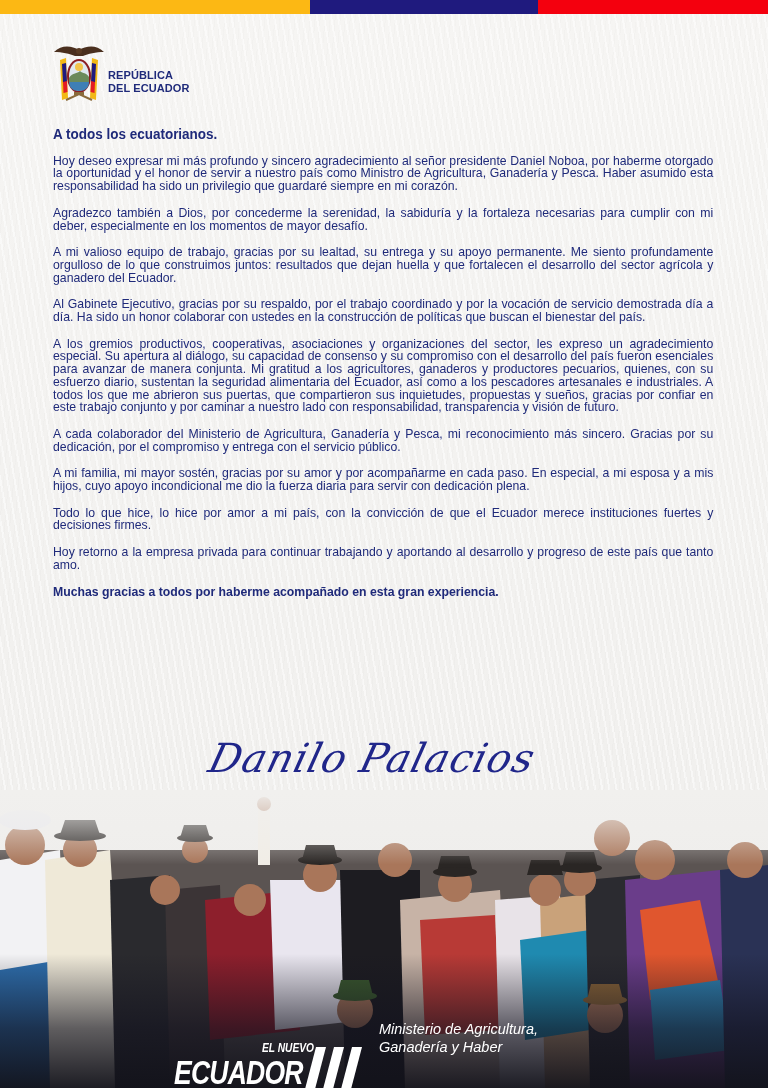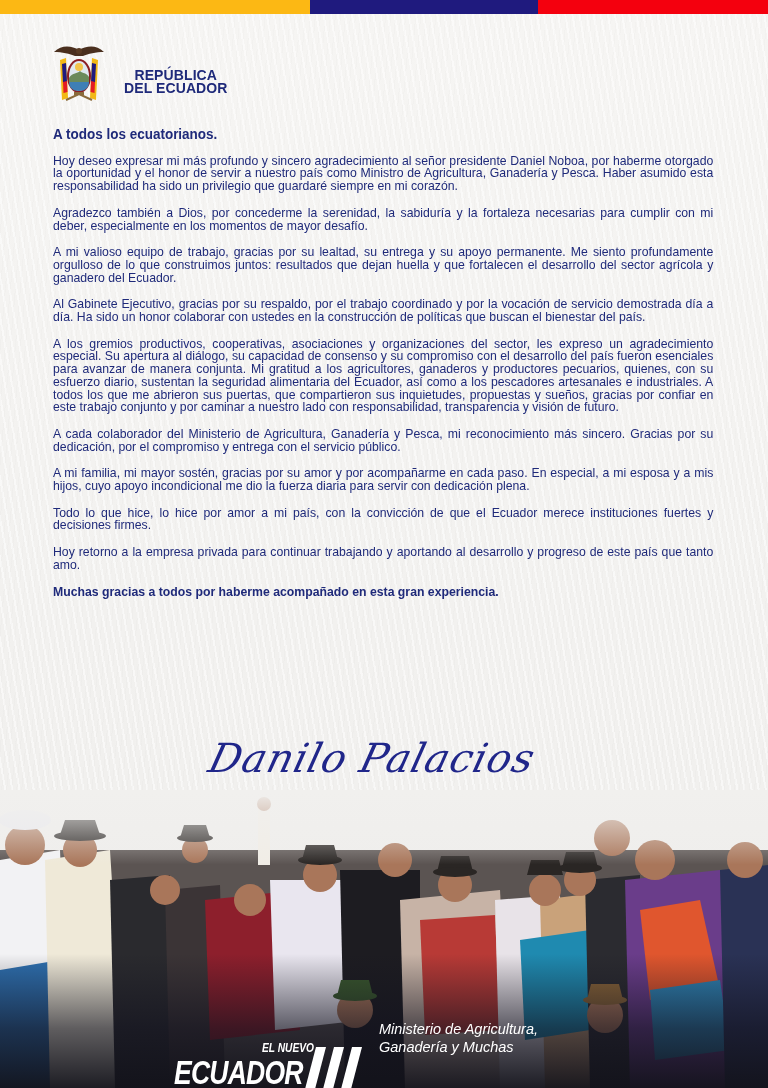--- a/index.html
+++ b/index.html
@@ -16,23 +16,23 @@
   }
   .flag-bar { position: absolute; top: 0; left: 0; width: 768px; height: 14px; display: flex; }
   .flag-bar .seg { height: 100%; }
   .seg-yellow { width: 310px; }
   .seg-blue { width: 228px; }
   .seg-red { width: 230px; }
 
   .logo { position: absolute; left: 52px; top: 42px; display: flex; align-items: center; }
   .coat { width: 54px; height: 66px; position: relative; }
   .logo-text {
-    margin-left: 18px; margin-top: 14px;
+    margin-left: 2px; margin-top: 14px;
     font-family: "Liberation Sans", sans-serif; font-weight: bold;
-    font-size: 14px; line-height: 13px; letter-spacing: 0.1px; text-align: center;
+    font-size: 11px; line-height: 13px; letter-spacing: 0.1px;
   }
 
   .letter {
     position: absolute; left: 53px; top: 128px; width: 660px;
     font-family: "Liberation Sans", sans-serif;
     font-size: 13.2px; line-height: 12.7px;
     text-align: justify;
     transform: scaleX(0.93); transform-origin: left top;
     width: 710px;
   }
@@ -219,14 +219,14 @@
     <svg class="brand-slashes" width="70" height="50" viewBox="0 0 70 50">
       <path d="M14 2 L24 2 L12 48 L2 48 Z" fill="#ffffff"></path>
       <path d="M32 2 L42 2 L30 48 L20 48 Z" fill="#ffffff"></path>
       <path d="M50 2 L60 2 L48 48 L38 48 Z" fill="#ffffff"></path>
     </svg>
   </div>
 </div>
 
 <div class="ministry">
   <div>Ministerio de Agricultura,</div>
-  <div>Ganadería y Muchas</div>
+  <div>Ganadería y Haber</div>
 </div>
 
 </body></html>

